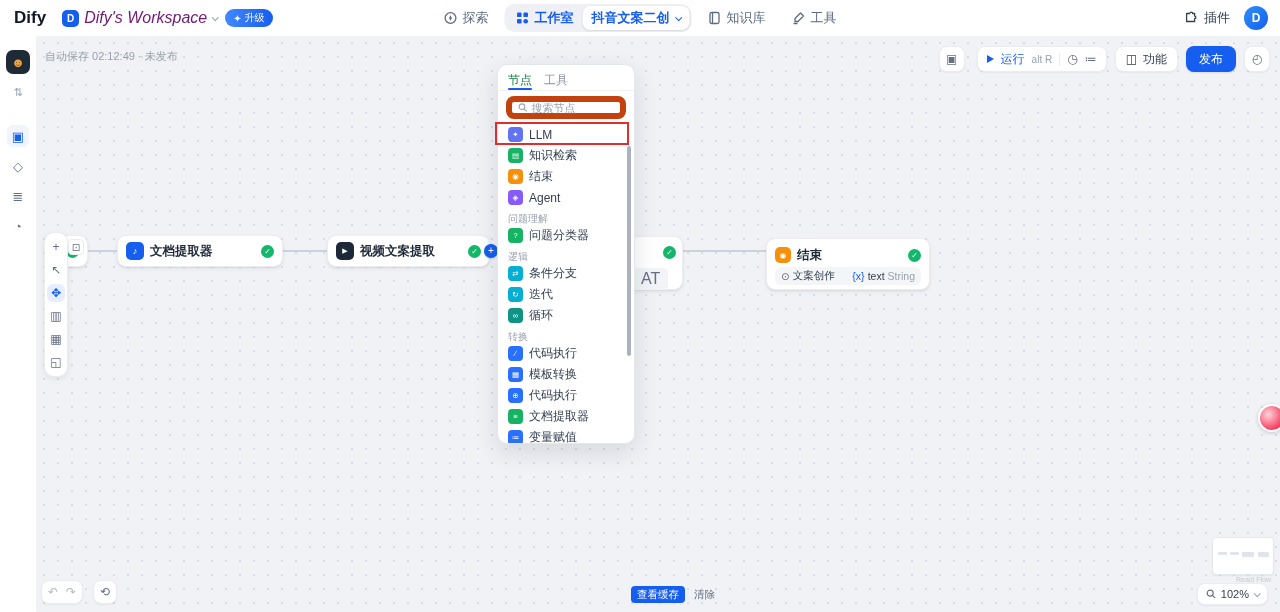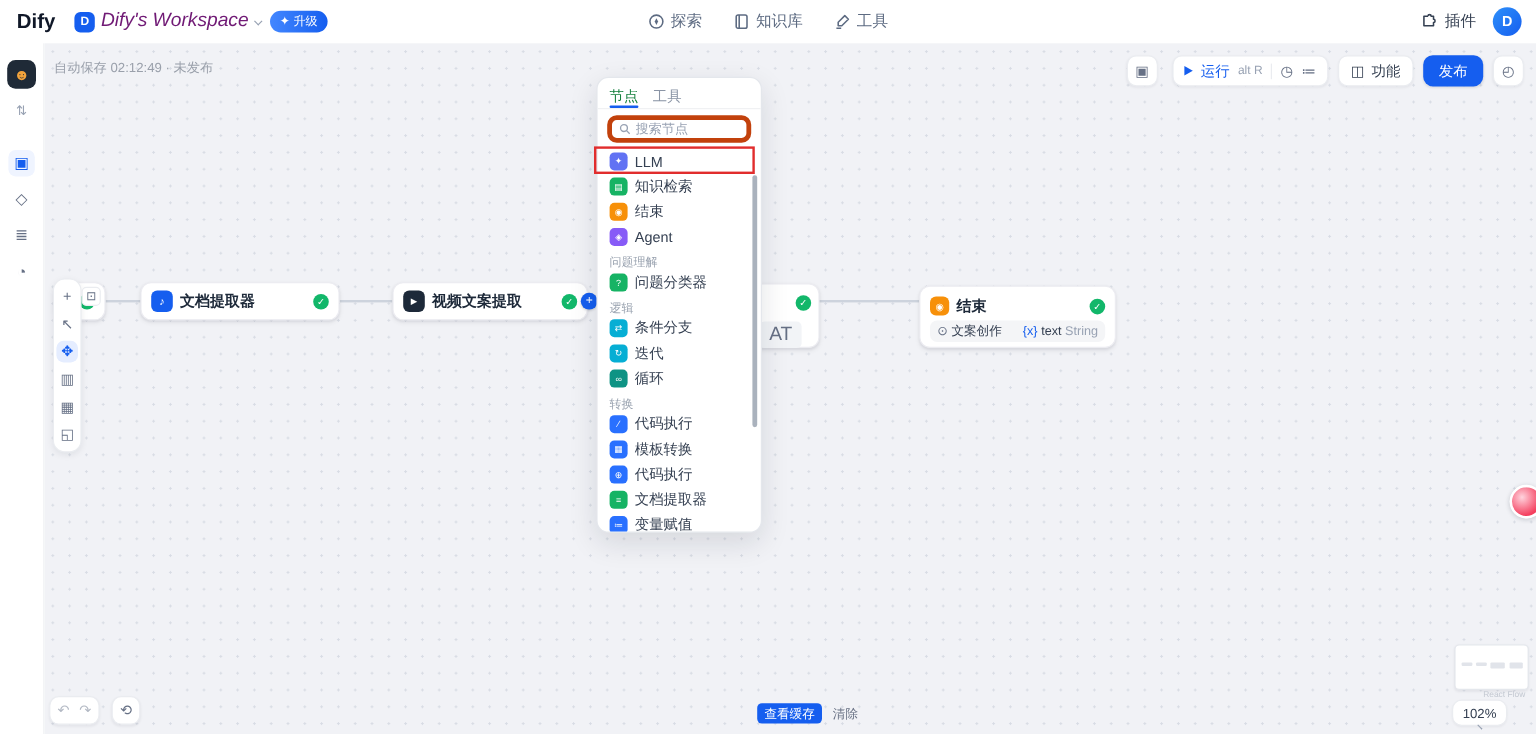--- a/index.html
+++ b/index.html
@@ -64,21 +64,21 @@
   .lt-it { width:18px; height:18px; display:flex; align-items:center; justify-content:center; border-radius:6px; color:#667085; font-size:12px; cursor:pointer; }
   .lt-it.active { background:#e5edff; color:#155eef; }
   .note-btn { position:absolute; left:31px; top:203px; width:16px; height:16px; background:#fff; border:1px solid #eaecf0; border-radius:4px; color:#667085; font-size:10px; display:flex; align-items:center; justify-content:center; z-index:10; cursor:pointer; }
 
   
   .panel { position:absolute; left:460px; top:28px; width:138px; height:380px; background:#fff; border:1px solid #e4e7ec; border-radius:10px; box-shadow:0 8px 24px rgba(16,24,40,.12); z-index:8; padding:6px 8px 0; overflow:hidden; }
   .p-tabs { display:flex; gap:12px; height:20px; align-items:center; border-bottom:1px solid #f0f1f3; margin:0 -8px; padding:0 10px; }
   .p-tab { font-size:12px; color:#8a94a5; cursor:pointer; position:relative; height:100%; display:flex; align-items:center; }
   .p-tab.active { color:#15803d; font-weight:normal; }
   .p-tab.active::after { content:""; position:absolute; left:0; right:0; bottom:0; height:2px; background:#155eef; border-radius:1px; }
-  .p-search { margin-top:5px; height:23px; border:4px solid #c2410c; border-radius:8px; display:flex; align-items:center; padding:0 6px; gap:4px; background:#fff; }
+  .p-search { margin-top:5px; height:23px; border:6px solid #c2410c; border-radius:8px; display:flex; align-items:center; padding:0 6px; gap:4px; background:#fff; }
   .p-search input { border:none; outline:none; width:100%; font-size:11px; color:#354052; font-family:inherit; background:transparent; }
   .p-search input::placeholder { color:#98a2b3; }
   .p-list { margin-top:5px; }
   .p-item { height:21px; display:flex; align-items:center; gap:6px; border-radius:6px; cursor:pointer; padding:0 2px; }
   .p-item .n-ico { width:15px; height:15px; border-radius:4px; font-size:7.5px; }
   .p-item span:last-child { font-size:12px; color:#354052; }
   .sec-title { font-size:10px; color:#9aa3b0; padding:4px 2px 1px; height:17px; }
   .p-scroll { position:absolute; right:3px; top:81px; width:4px; height:210px; border-radius:2px; background:#aab2bd; z-index:9; }
 
   
@@ -90,21 +90,21 @@
   .pill { background:#fff; border:1px solid #eaecf0; border-radius:8px; box-shadow:0 1px 2px rgba(16,24,40,.05); display:flex; align-items:center; }
   .ur { height:24px; padding:0 6px; gap:8px; }
   .ur span { color:#b3b9c4; font-size:12px; cursor:pointer; }
   .hist { width:24px; height:24px; justify-content:center; color:#667085; font-size:12px; cursor:pointer; }
   .bc-group { position:absolute; left:594px; bottom:9px; display:flex; align-items:center; gap:9px; z-index:12; }
   .cache-btn { height:17px; background:#155eef; color:#fff; font-size:10.5px; border-radius:4px; padding:0 6px; display:flex; align-items:center; cursor:pointer; }
   .clear-btn { font-size:10.5px; color:#677083; cursor:pointer; }
   .minimap { position:absolute; right:6px; top:501px; width:62px; height:38px; background:#fff; border:1px solid #e4e7ec; border-radius:4px; box-shadow:0 1px 2px rgba(16,24,40,.06); z-index:12; }
   .mm-shape { position:absolute; background:#e1e4ea; border-radius:1px; }
   .watermark { position:absolute; right:9px; top:540px; font-size:7px; color:#c3c8d1; z-index:12; }
-  .zoom { position:absolute; right:24px; top:547px; height:22px; padding:0 8px; gap:5px; z-index:12; cursor:pointer;flex-direction:column; }
+  .zoom { position:absolute; right:12px; top:547px; height:22px; padding:0 8px; gap:5px; z-index:12; cursor:pointer; }
   .zoom-lbl { font-size:11px; color:#354052; }
   .promo { position:absolute; right:-6px; top:368px; width:28px; height:28px; border-radius:50%; background:radial-gradient(circle at 35% 35%, #ffd3dd, #f43f5e 70%); border:2px solid #fff; box-shadow:0 1px 4px rgba(16,24,40,.2); z-index:15; cursor:pointer; }
 </style>
 </head>
 <body>
 
 <div class="header">
   <div class="logo">Dify</div>
   <div class="ws">
     <span class="ws-badge">D</span>
@@ -116,20 +116,35 @@
     <span>升级</span>
   </div>
 
   <div class="nav">
     <div class="nav-item">
       <svg class="hic" viewBox="0 0 14 14">
           <circle cx="7" cy="7" r="5.4" fill="none" stroke="#5d6b82" stroke-width="1.3"></circle>
           <path d="M7 4.2 L8.4 7 L7 9.8 L5.6 7 Z" fill="#5d6b82"></path>
         </svg>
       <span>探索</span>
+    </div>
+    <div class="nav-group">
+      <div class="nav-studio">
+        <svg class="hic" viewBox="0 0 14 14">
+            <rect x="1.5" y="1.5" width="4.6" height="4.6" rx="1.2" fill="#155eef"></rect>
+            <rect x="7.9" y="1.5" width="4.6" height="4.6" rx="1.2" fill="#155eef"></rect>
+            <rect x="1.5" y="7.9" width="4.6" height="4.6" rx="1.2" fill="#155eef"></rect>
+            <rect x="7.9" y="7.9" width="4.6" height="4.6" rx="2.3" fill="#155eef"></rect>
+          </svg>
+        <span>工作室</span>
+      </div>
+      <div class="nav-app">
+        <span>抖音文案二创</span>
+        <span class="chev blue"></span>
+      </div>
     </div>
     <div class="nav-item">
       <svg class="hic" viewBox="0 0 14 14">
           <rect x="2.5" y="1.5" width="9" height="11" rx="1.5" fill="none" stroke="#5d6b82" stroke-width="1.3"></rect>
           <line x1="5" y1="1.5" x2="5" y2="12.5" stroke="#5d6b82" stroke-width="1.3"></line>
         </svg>
       <span>知识库</span>
     </div>
     <div class="nav-item">
       <svg class="hic" viewBox="0 0 14 14">

